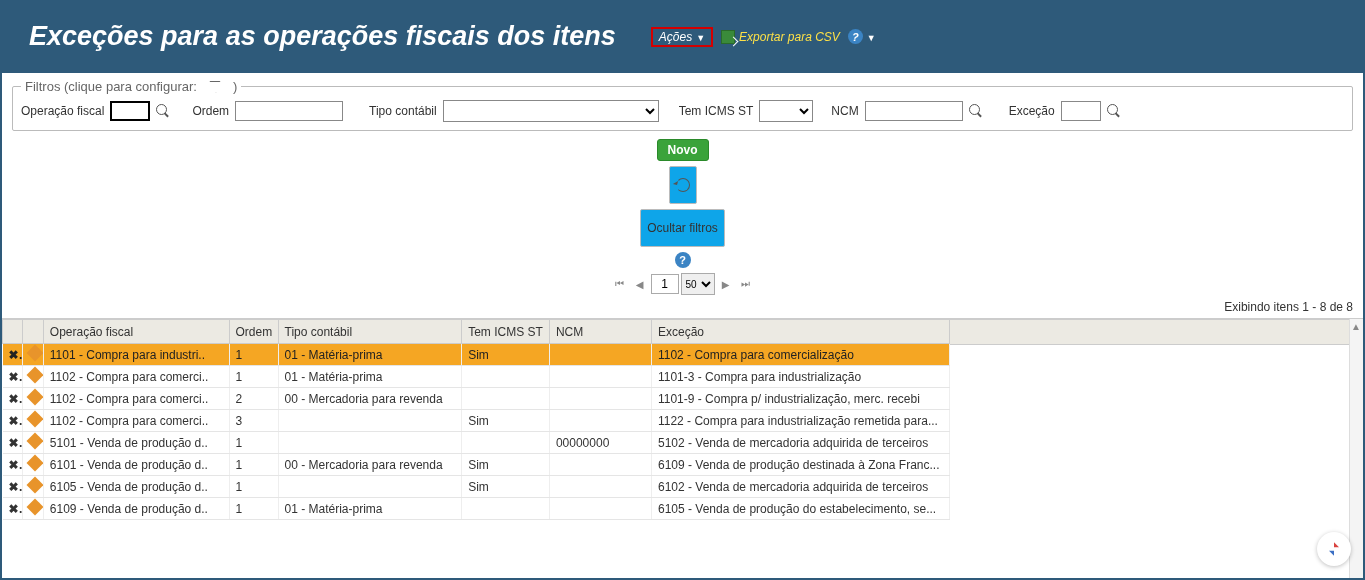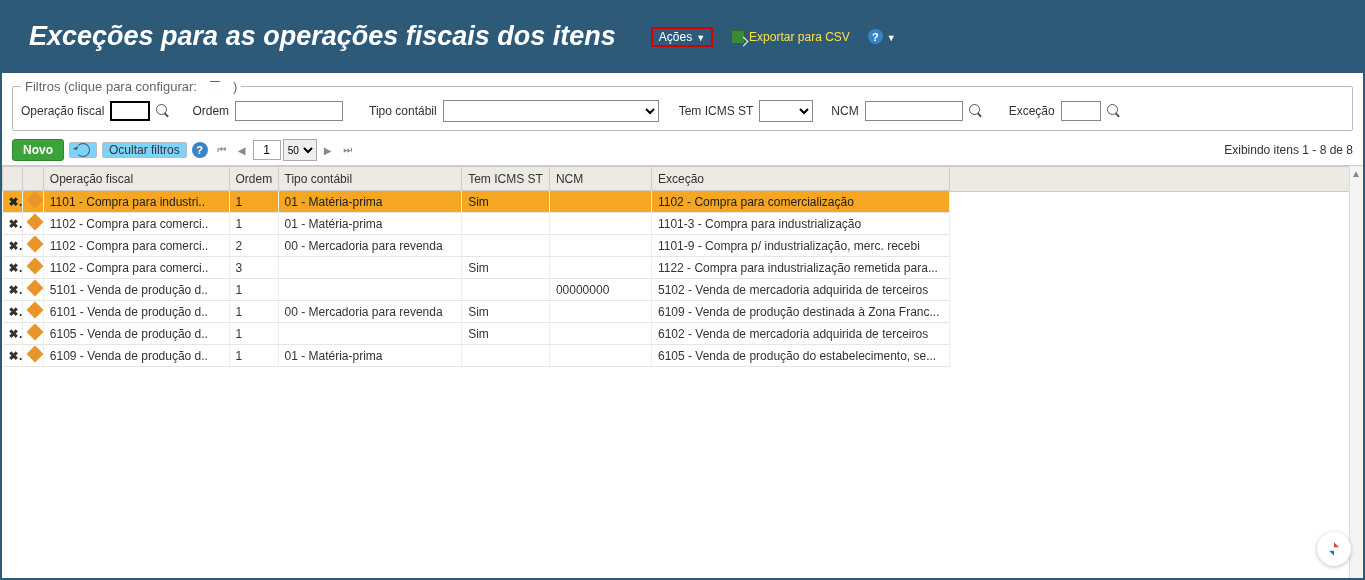--- a/index.html
+++ b/index.html
@@ -2,21 +2,21 @@
 <html><head>
 <meta charset="utf-8">
 <style>
   * { box-sizing: border-box; }
   html, body { margin:0; padding:0; font-family: Arial, Helvetica, sans-serif; font-size:12px; color:#333; background:#fff; }
   .app { width:1365px; height:580px; border:2px solid #2e5a7a; overflow:hidden; position:relative; background:#fff; }
 
   
   .header { background:#2e5a7a; color:#fff; padding:2px 10px 4px 10px; display:flex; align-items:center; gap:8px; position:relative; }
   .header h1 { margin:17px; font-size:27px; font-weight:bold; font-style:italic; white-space:nowrap; }
-  .header .actions { display:flex; align-items:center; gap:18px; margin-left:10px; }
+  .header .actions { display:flex; align-items:center; gap:8px; margin-left:10px;font-style:italic; }
   .hl-btn { border:2px solid #d40000; padding:1px 6px; display:flex; align-items:center; gap:4px; cursor:pointer; color:#fff; font-size:12px; }
   .hl-btn .tri::after { content:'▼'; font-size:9px; }
   .csv-icon { width:14px; height:14px; display:inline-block; background:#3a8a3a; border:1px solid #2a6a2a; position:relative; }
   .csv-icon::after { content:''; position:absolute; right:-3px; bottom:-2px; width:6px; height:6px; border:1px solid #fff; border-left:none; border-top:none; transform:rotate(-45deg); }
   .csv-link { display:flex; align-items:center; gap:4px; cursor:pointer; color:#fde047; }
   .help { display:flex; align-items:center; gap:4px; cursor:pointer; }
   .help-icon { width:15px; height:15px; border-radius:50%; background:#3b84c4; color:#fff; font-weight:bold; display:flex; align-items:center; justify-content:center; font-size:11px; }
   .help .tri::after { content:'▼'; color:#fff; font-size:9px; }
 
   .dropdown { position:absolute; top:28px; left:542px; background:#2e5a7a; border:2px solid #d40000; color:#fff; padding:3px 8px; font-size:12px; cursor:pointer; white-space:nowrap; z-index:50; }
@@ -29,23 +29,23 @@
   .filter-row { display:flex; align-items:center; gap:6px; flex-wrap:nowrap; }
   .filter-row label { font-size:12px; color:#333; white-space:nowrap; }
   .filter-row input[type=text] { border:1px solid #888; height:20px; padding:1px 3px; font-size:12px; background:#fff; }
   .filter-row select { border:1px solid #888; height:22px; font-size:12px; background:#fff; }
   .mag { width:14px; height:14px; cursor:pointer; position:relative; display:inline-block; }
   .mag::before { content:''; position:absolute; width:9px; height:9px; border:1.5px solid #555; border-radius:50%; left:0; top:0; }
   .mag::after { content:''; position:absolute; width:5px; height:1.5px; background:#555; transform:rotate(45deg); left:8px; top:10px; }
   .bold-border { border:2px solid #000 !important; }
 
   
-  .toolbar { display:flex; align-items:center; gap:5px; padding:4px 10px; }
+  .toolbar { display:flex; align-items:center; gap:5px; padding:4px 10px;flex-direction:column; }
   .novo { background:#3aa33a; color:#fff; font-weight:bold; border:1px solid #2a8a2a; border-radius:3px; padding:3px 10px; cursor:pointer; font-size:12px; }
-  .tb-btn { border:1px solid #bbb; border-radius:2px; background:#7dd3fc; padding:3px 6px; cursor:pointer; font-size:12px; height:16px; display:flex; align-items:center; }
+  .tb-btn { border:1px solid #bbb; border-radius:2px; background:#0ea5e9; padding:3px 6px; cursor:pointer; font-size:12px; height:38px; display:flex; align-items:center; }
   .refresh-icon { width:14px; height:14px; border:1.5px solid #555; border-radius:50%; border-left-color:transparent; position:relative; }
   .refresh-icon::after { content:''; position:absolute; left:-3px; top:3px; border:3px solid transparent; border-top-color:#555; transform:rotate(-30deg); }
   .help-sm { width:16px; height:16px; border-radius:50%; background:#3b84c4; color:#fff; font-weight:bold; display:flex; align-items:center; justify-content:center; font-size:11px; cursor:pointer; }
   .pager { display:flex; align-items:center; gap:2px; }
   .pg-btn { width:18px; height:22px; display:flex; align-items:center; justify-content:center; color:#888; cursor:pointer; font-size:10px; }
   .pg-input { width:28px; height:20px; border:1px solid #aaa; text-align:center; font-size:12px; }
   .pg-select { height:22px; border:1px solid #aaa; font-size:10px; }
   .status { margin-left:auto; font-size:12px; color:#333; }
 
   

